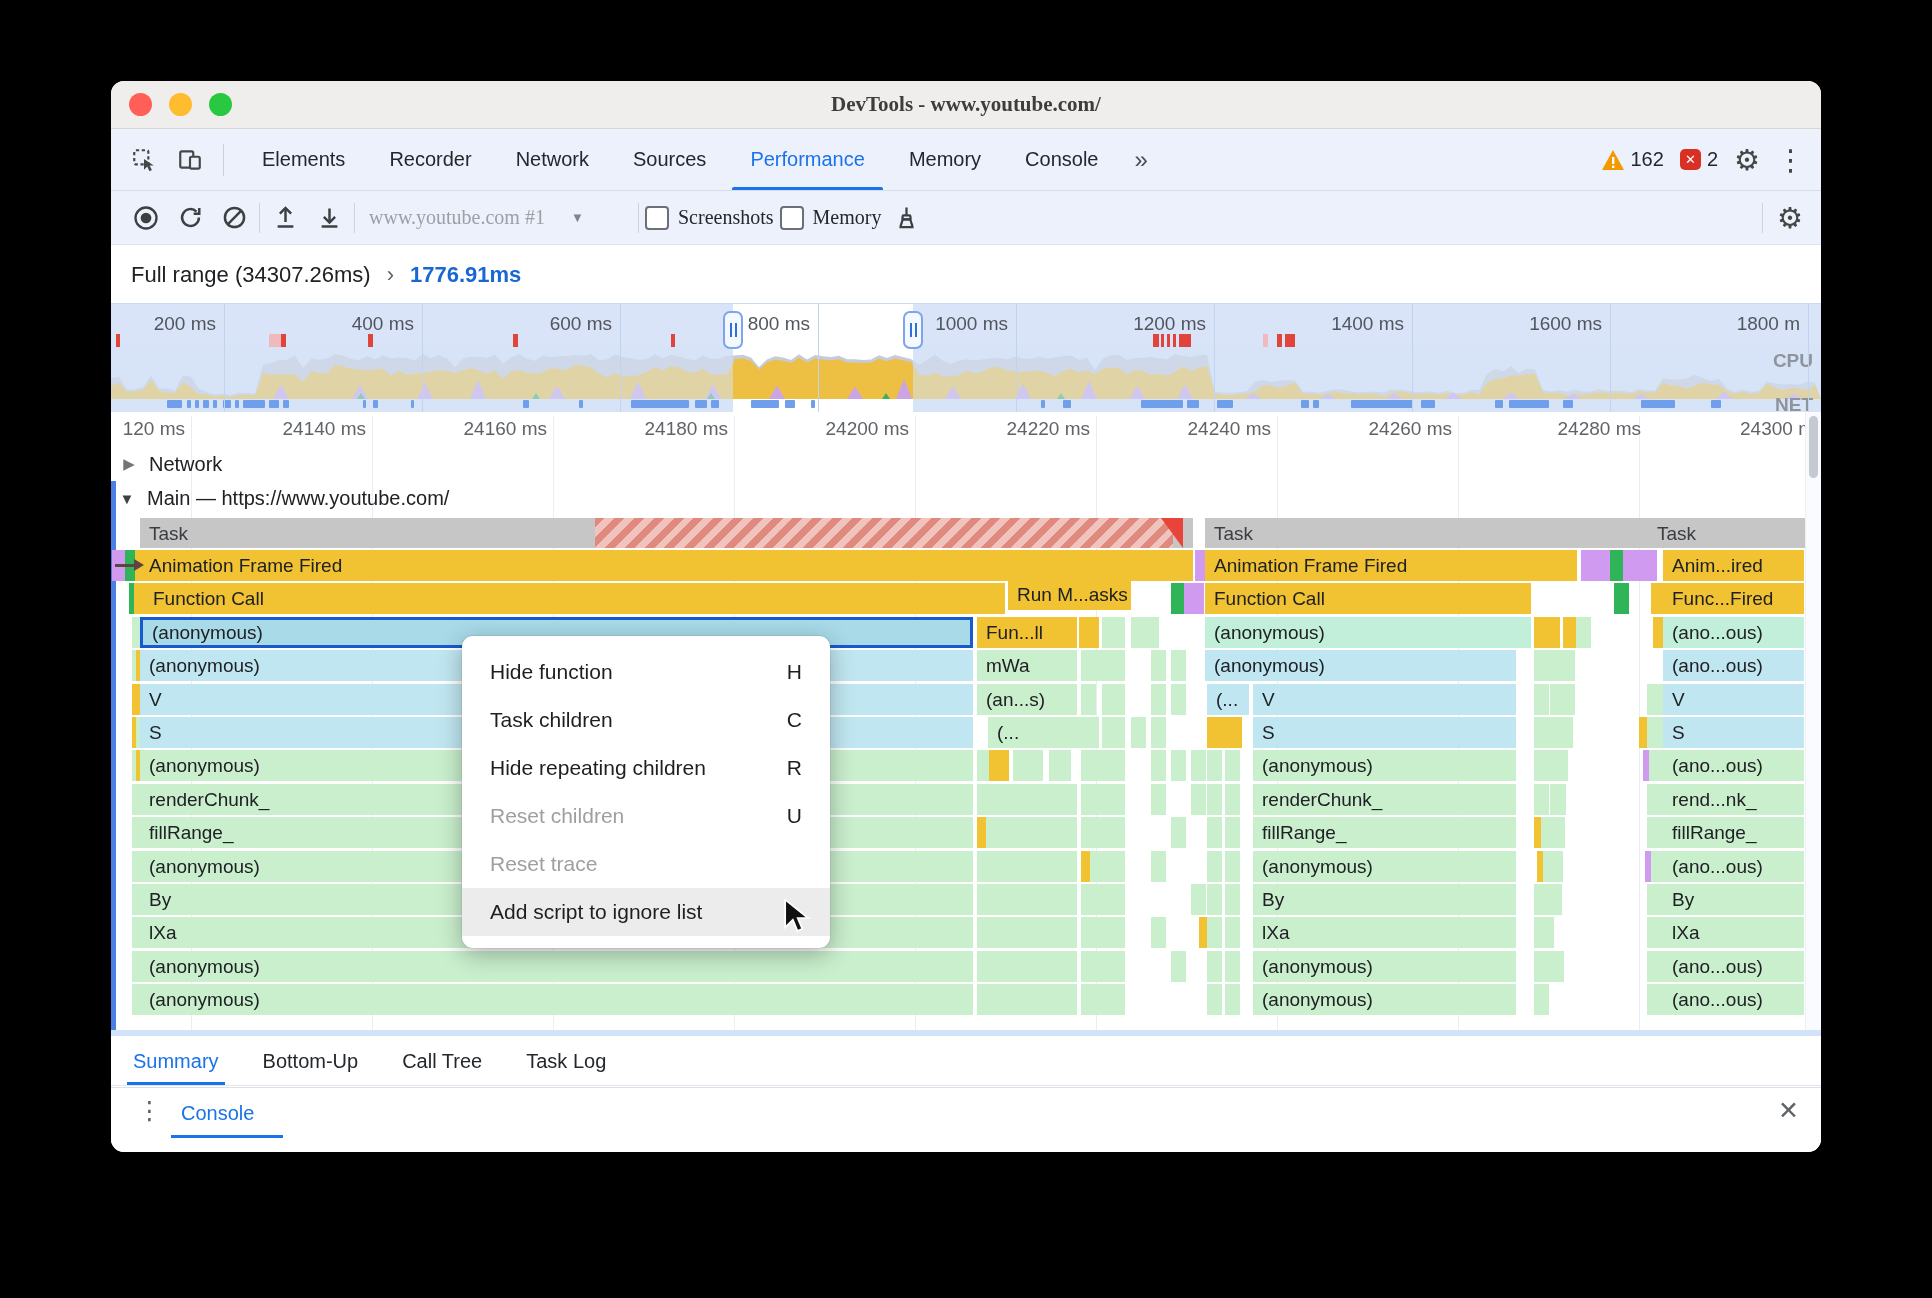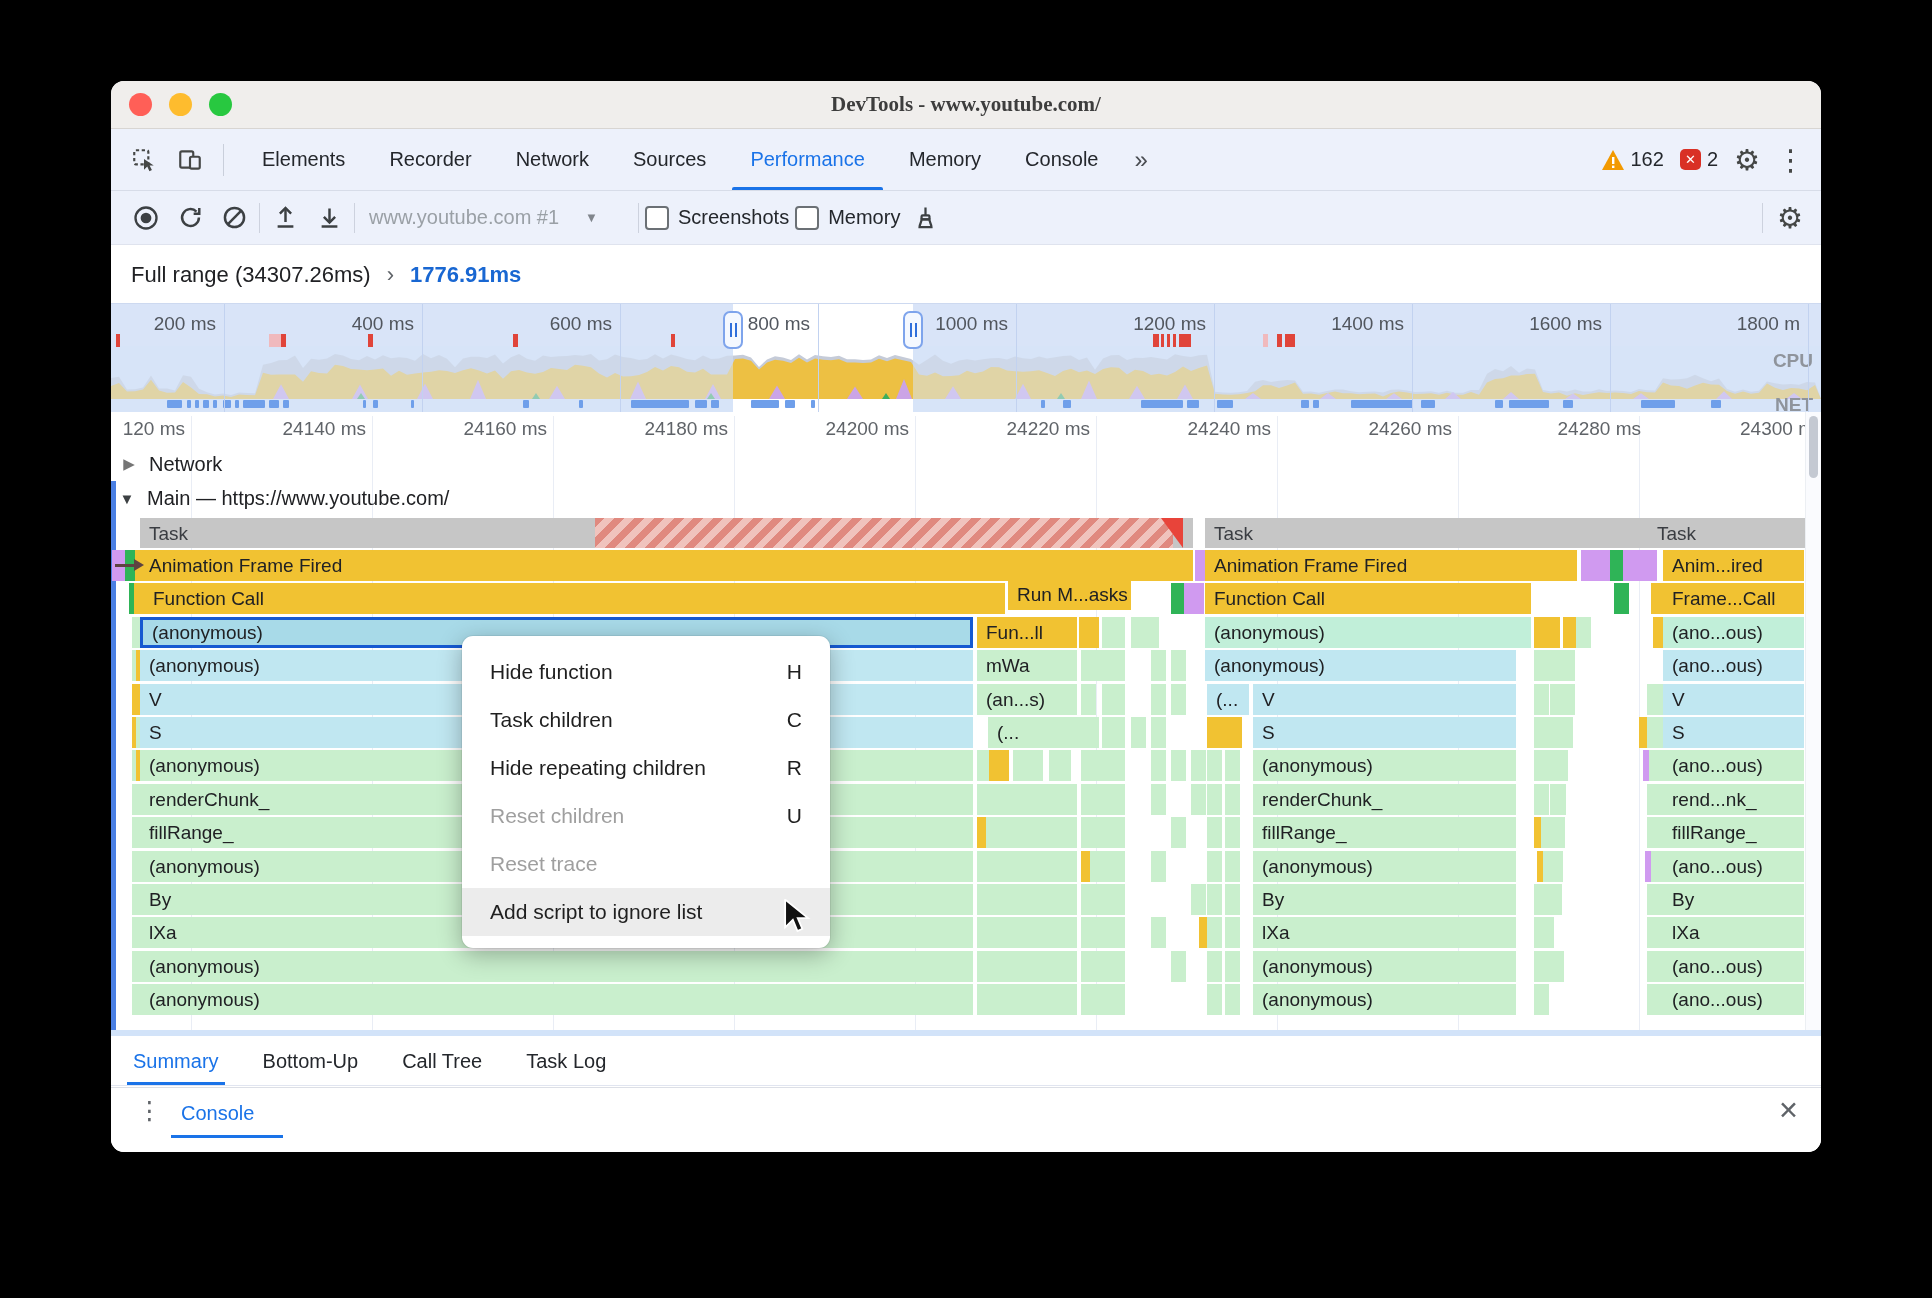--- a/index.html
+++ b/index.html
@@ -19,21 +19,21 @@
   .tabs{display:flex;height:100%;align-items:stretch;}
   .tab{position:relative;padding:0 22px;line-height:61px;font-size:20px;color:#24272c;cursor:default;}
   .tab.sel{color:#1a73e8;}
   .tab.sel::after{content:"";position:absolute;left:4px;right:4px;bottom:0;height:3px;background:#1a73e8;border-radius:2px 2px 0 0;}
   .more-tabs{font-size:24px;color:#4a4d52;padding:0 14px;line-height:61px;}
   .tab-right{margin-left:auto;display:flex;align-items:center;gap:16px;padding-right:16px;}
   .badge{display:flex;align-items:center;gap:6px;font-size:20px;color:#24272c;}
   .errbox{width:21px;height:21px;border-radius:5px;background:#d93025;color:#fff;font-size:13px;line-height:21px;text-align:center;font-weight:bold;}
   .glyphbtn{font-size:29px;color:#454746;line-height:38px;}
   
-  .toolbar{position:absolute;left:0;top:110px;width:100%;height:54px;background:#edf1fb;border-bottom:1px solid #dfe3ee;display:flex;align-items:center;gap:6px;padding-left:16px;box-sizing:border-box;}
+  .toolbar{position:absolute;left:0;top:110px;width:100%;height:54px;background:#edf1fb;border-bottom:1px solid #dfe3ee;display:flex;align-items:center;gap:6px;padding-left:16px;box-sizing:border-box;font-family:Liberation Serif, serif;}
   .tdiv{width:1px;height:30px;background:#cdd2de;}
   .selectbox{display:flex;align-items:center;gap:26px;padding:0 8px;min-width:255px;}
   .selectbox .selval{color:#9aa0a6;font-size:20px;}
   .selectbox .arrow{color:#80858c;font-size:13px;}
   .chk{display:flex;align-items:center;gap:9px;font-size:20px;color:#24272c;}
   .box{width:20px;height:20px;border:2px solid #6b7075;border-radius:4px;background:#fff;}
   .tb-spacer{flex:1}
   .tb-right{display:flex;align-items:center;gap:14px;padding-right:18px;}
   
   .crumbs{position:absolute;left:0;top:165px;width:100%;height:57px;background:#fff;display:flex;align-items:center;gap:16px;padding-left:20px;box-sizing:border-box;font-size:22px;}
@@ -522,21 +522,21 @@
           <div class="fbar c-g" style="left: 1438px; top: 539px; width: 10px; height: 31px;"></div>
           <div class="fbar c-g" style="left: 1096px; top: 572px; width: 14px; height: 31px;"></div>
           <div class="fbar c-g" style="left: 1114px; top: 572px; width: 12px; height: 31px;"></div>
           <div class="fbar c-g" style="left: 1142px; top: 572px; width: 263px; height: 31px;">(anonymous)</div>
           <div class="fbar c-g" style="left: 1423px; top: 572px; width: 14px; height: 31px;"></div>
           <div class="fbar c-gr" style="left: 1537px; top: 106px; width: 160px; height: 30px;">Task</div>
           <div class="fbar c-p" style="left: 1526px; top: 138px; width: 3px; height: 31px;"></div>
           <div class="fbar c-p" style="left: 1531px; top: 138px; width: 3px; height: 31px;"></div>
           <div class="fbar c-y" style="left: 1552px; top: 138px; width: 141px; height: 31px;">Anim...ired</div>
           <div class="fbar c-y" style="left: 1540px; top: 171px; width: 8px; height: 31px;"></div>
-          <div class="fbar c-y" style="left: 1552px; top: 171px; width: 141px; height: 31px;">Frame...Call</div>
+          <div class="fbar c-y" style="left: 1552px; top: 171px; width: 141px; height: 31px;">Func...Fired</div>
           <div class="fbar c-y" style="left: 1542px; top: 205px; width: 4px; height: 31px;"></div>
           <div class="fbar c-m" style="left: 1552px; top: 205px; width: 141px; height: 31px;">(ano...ous)</div>
           <div class="fbar c-t" style="left: 1552px; top: 238px; width: 141px; height: 31px;">(ano...ous)</div>
           <div class="fbar c-g" style="left: 1536px; top: 272px; width: 3px; height: 31px;"></div>
           <div class="fbar c-g" style="left: 1542px; top: 272px; width: 6px; height: 31px;"></div>
           <div class="fbar c-t" style="left: 1552px; top: 272px; width: 141px; height: 31px;">V</div>
           <div class="fbar c-y" style="left: 1528px; top: 305px; width: 4px; height: 31px;"></div>
           <div class="fbar c-g" style="left: 1536px; top: 305px; width: 3px; height: 31px;"></div>
           <div class="fbar c-g" style="left: 1542px; top: 305px; width: 6px; height: 31px;"></div>
           <div class="fbar c-t" style="left: 1552px; top: 305px; width: 141px; height: 31px;">S</div>

